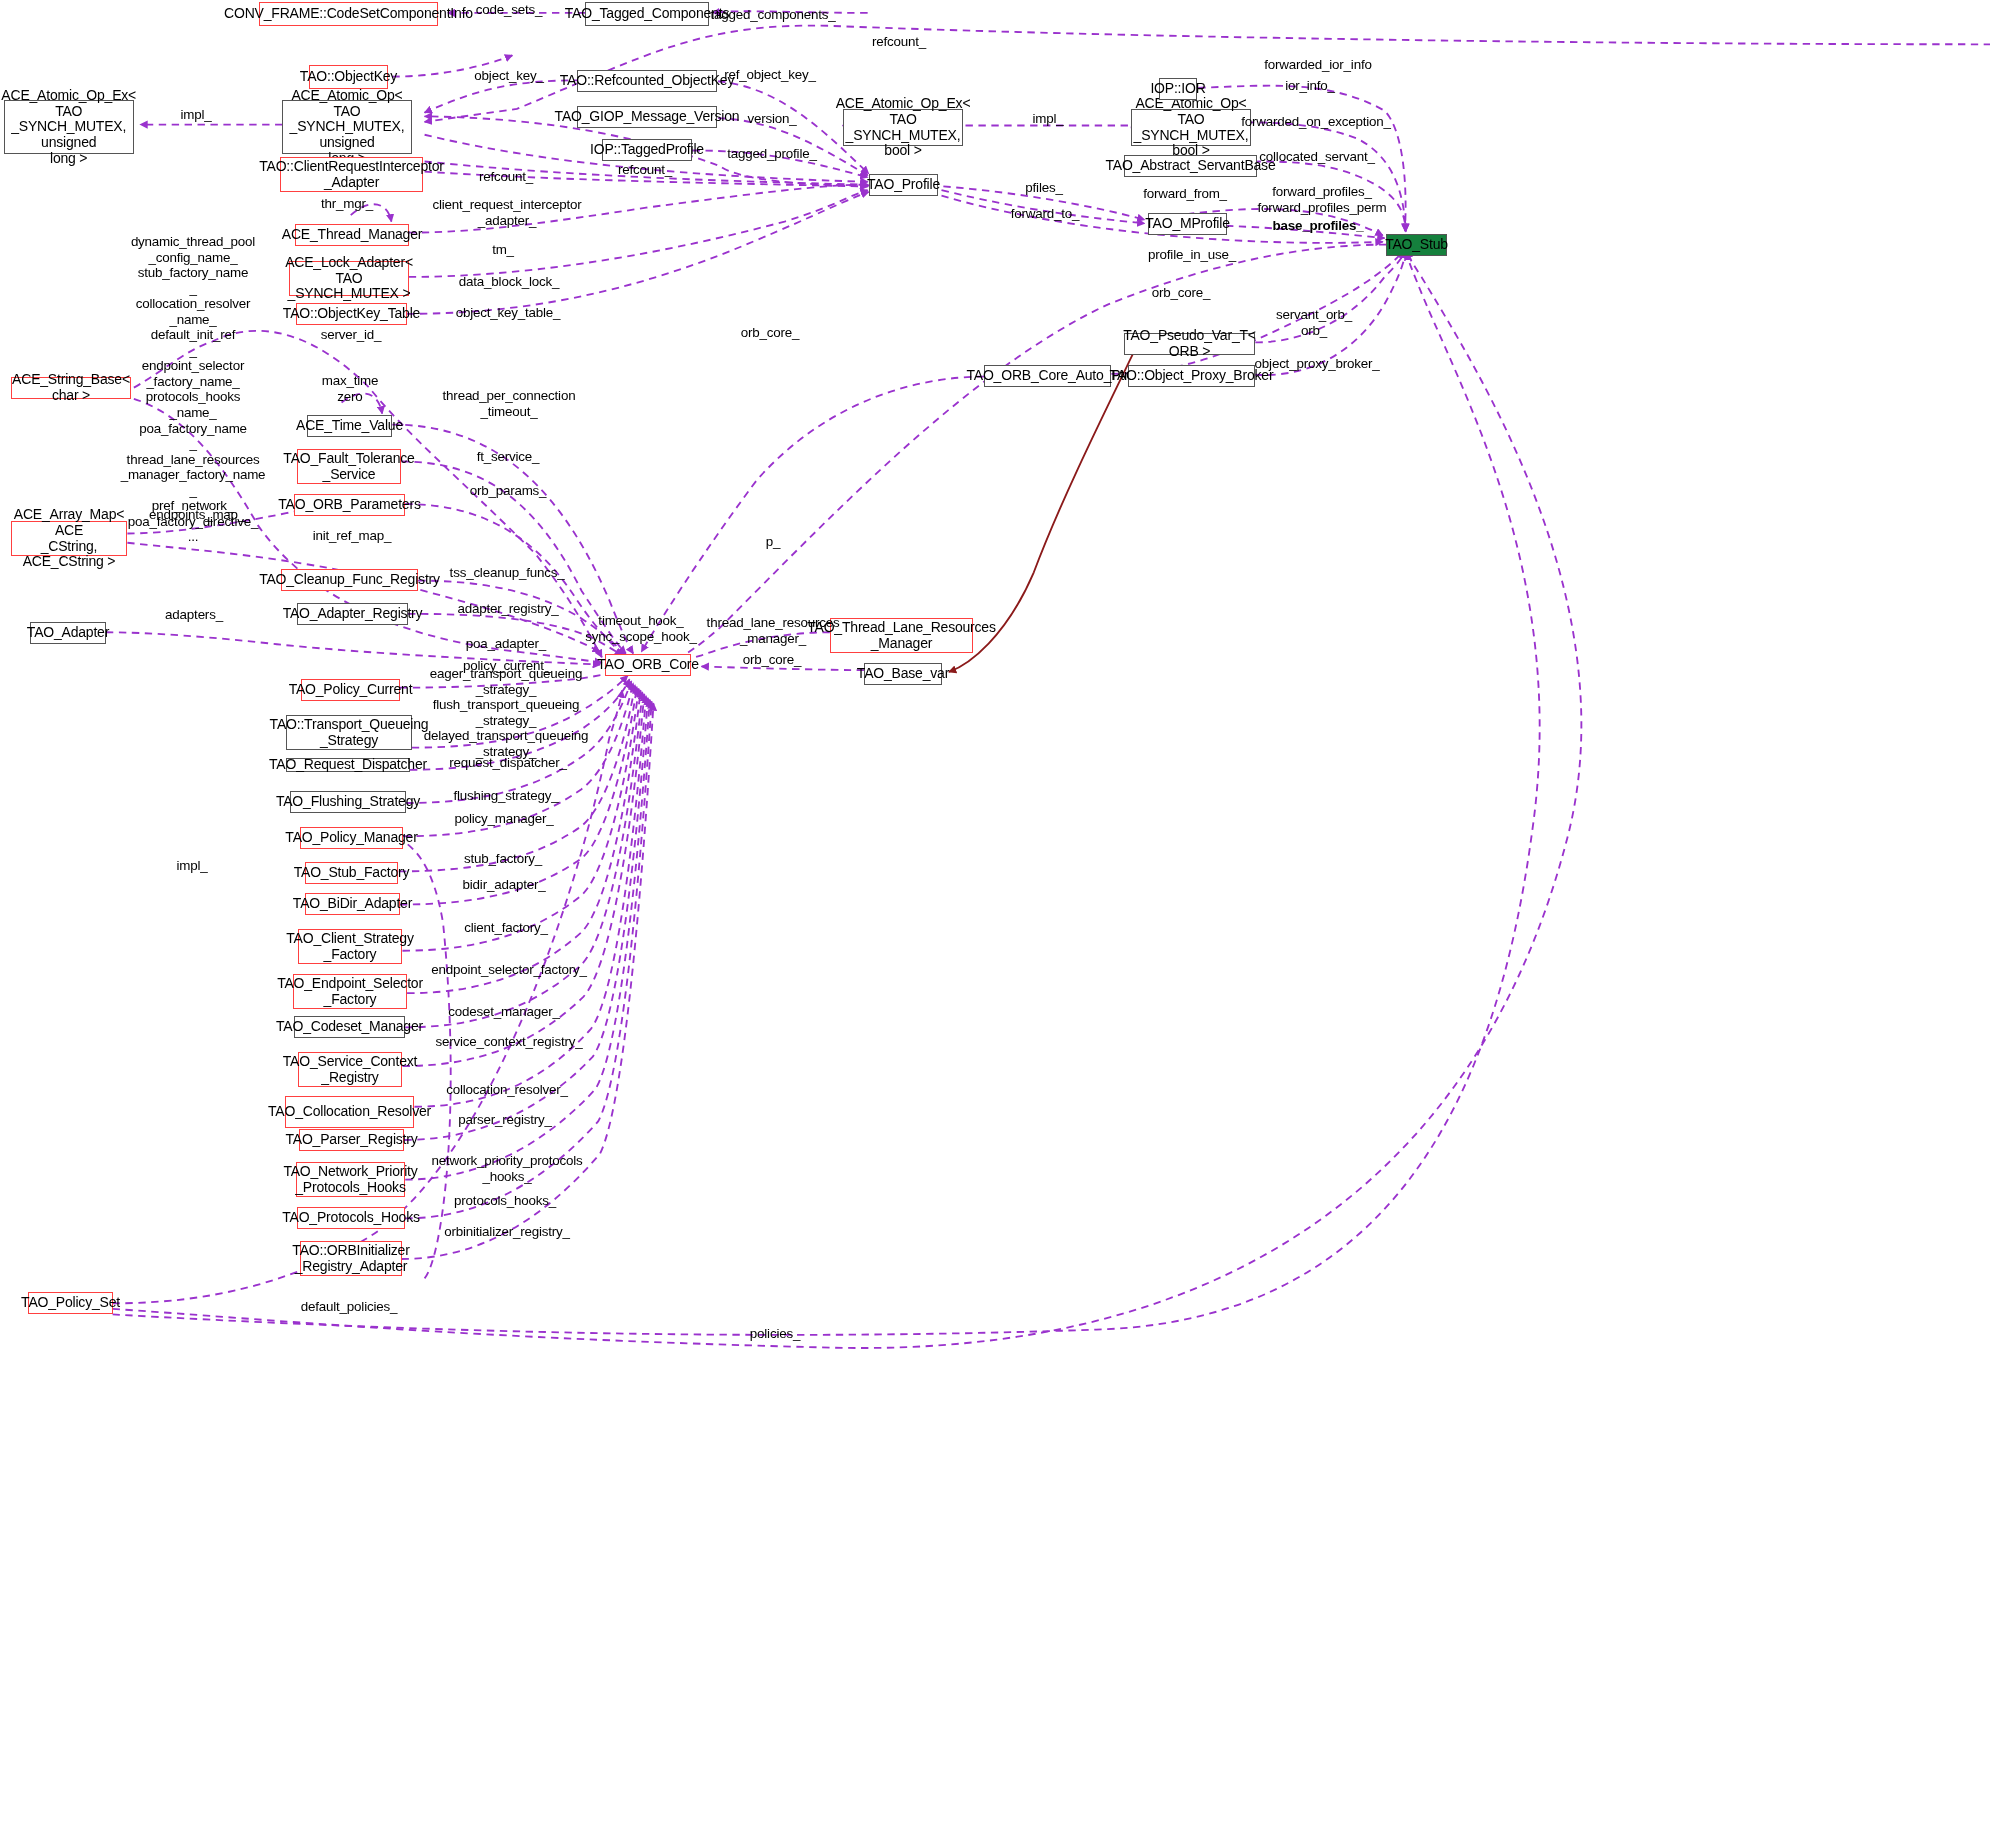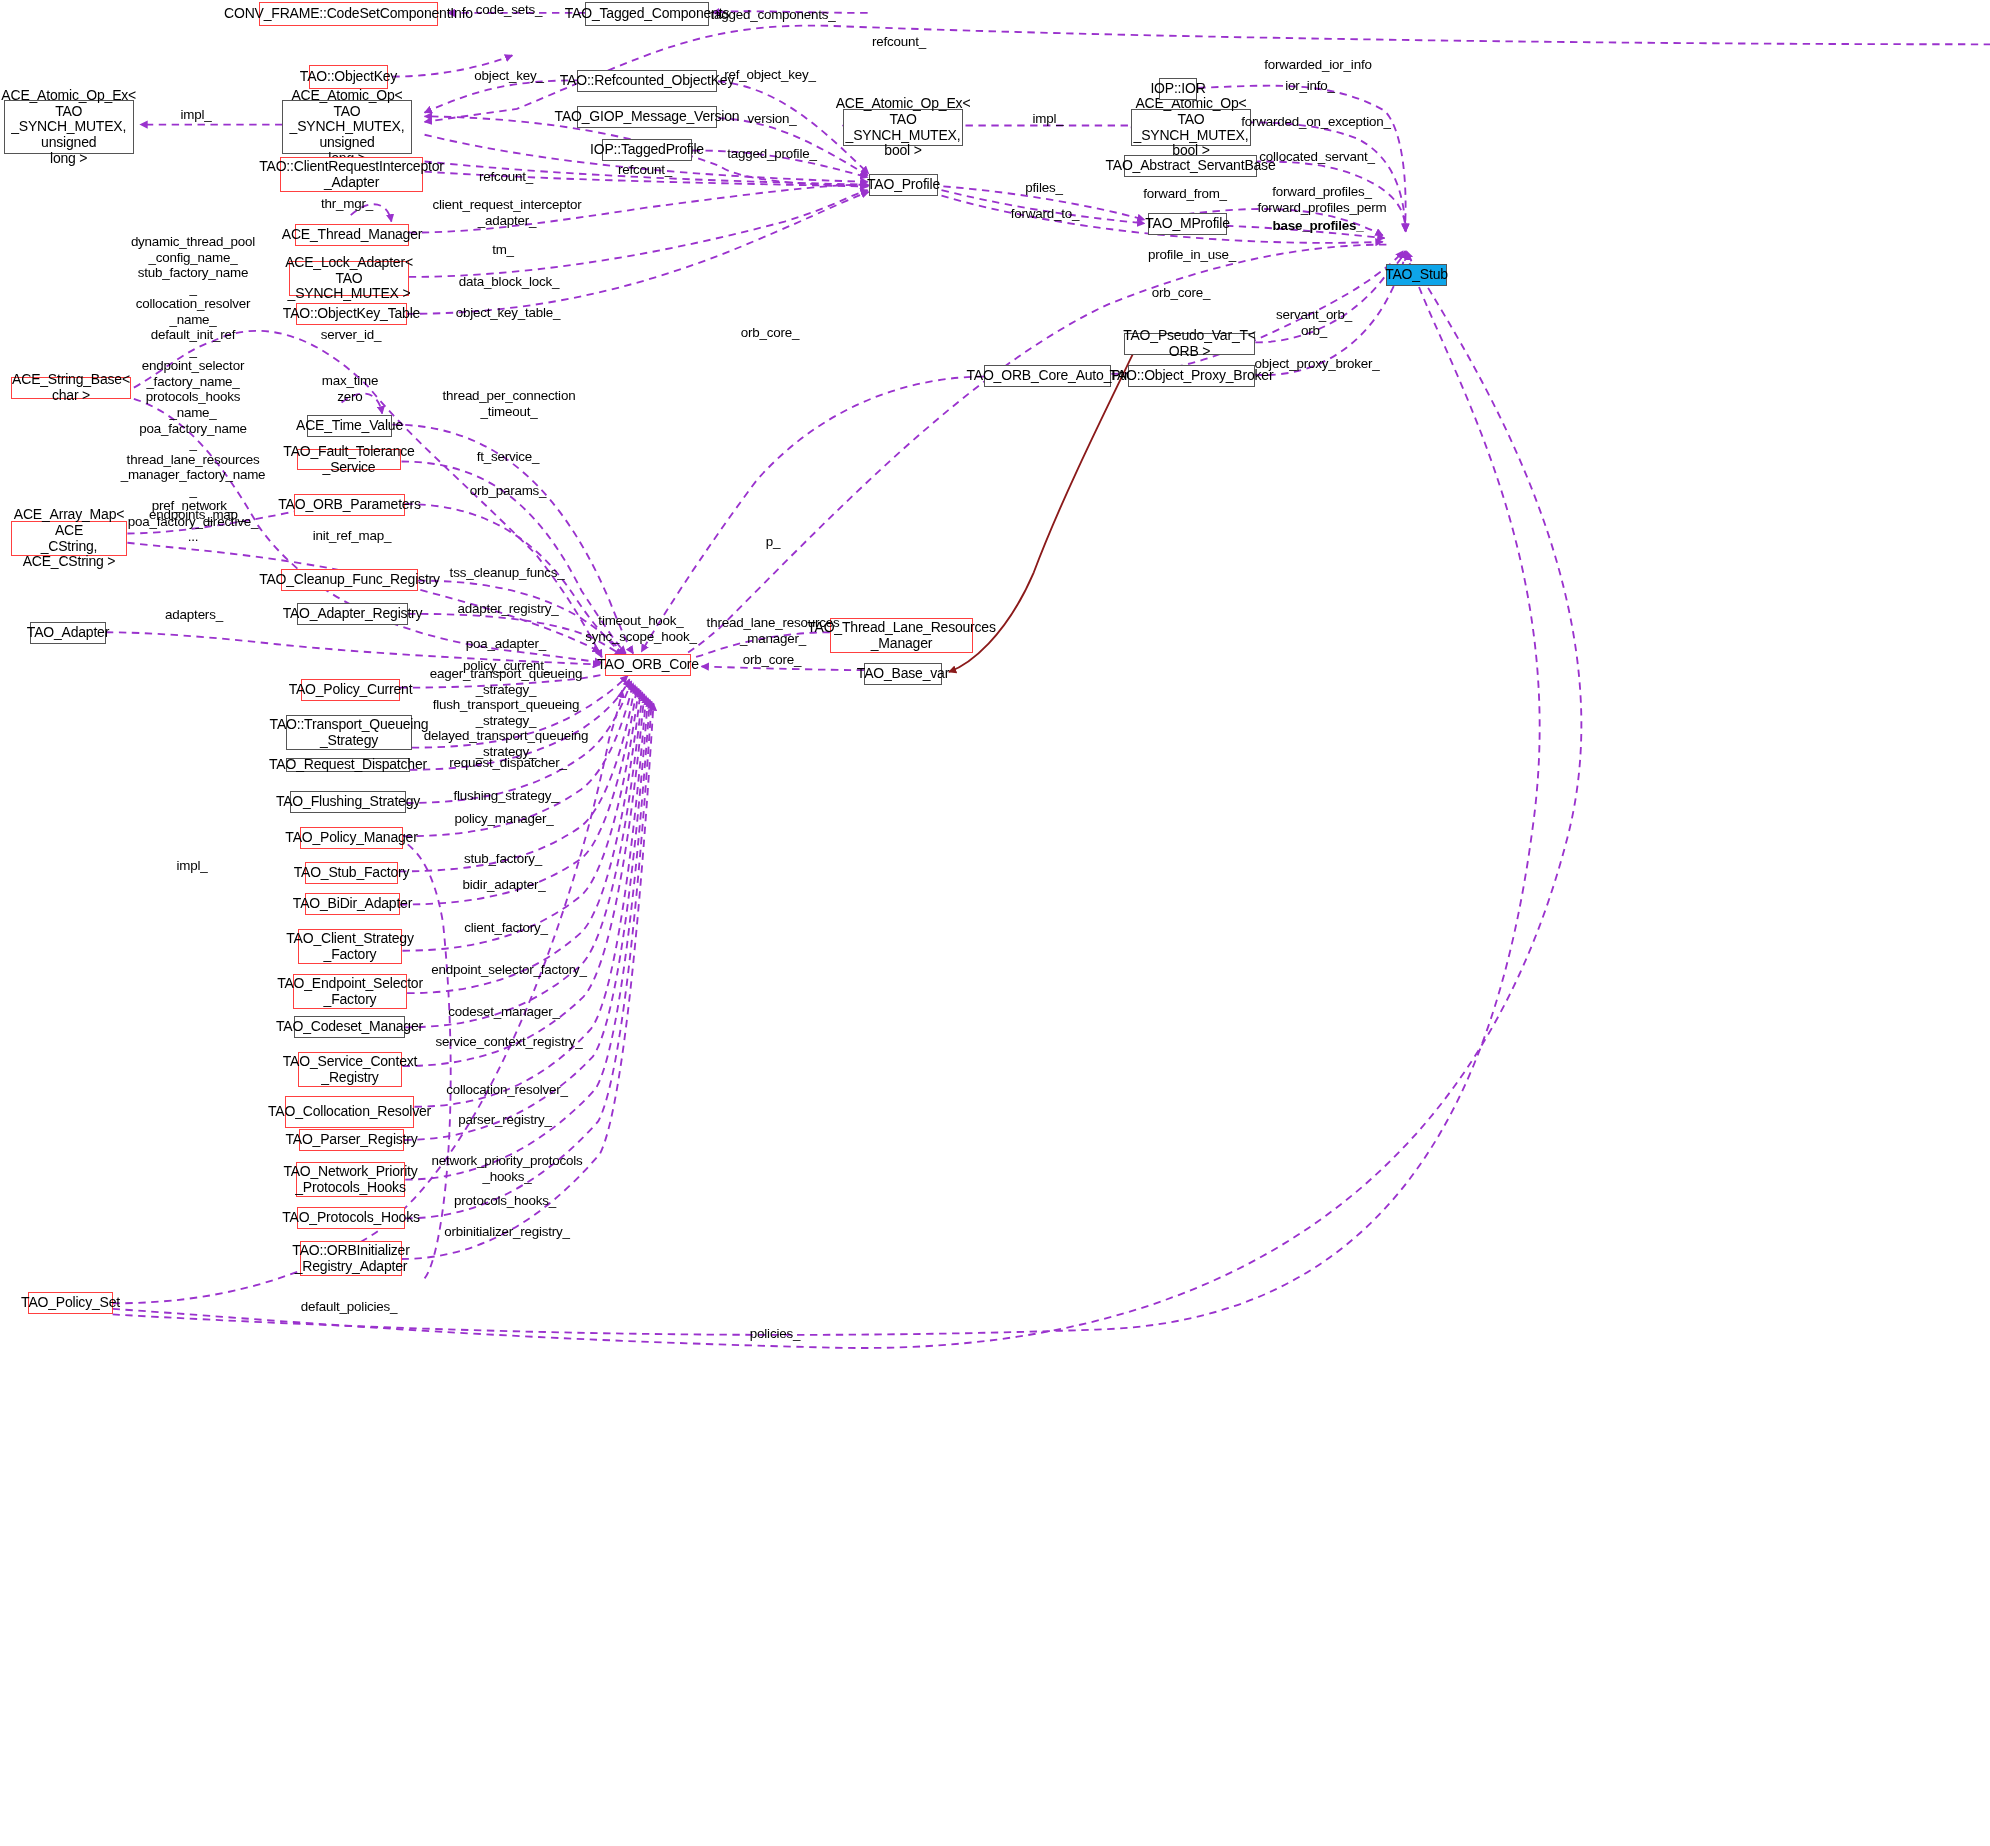--- a/index.html
+++ b/index.html
@@ -4,21 +4,21 @@
 <style>
   html,body{margin:0;padding:0;background:#ffffff;}
   body{font-family:"Liberation Sans", sans-serif;}
   #diagram{position:relative;width:1991px;height:1847px;background:#fff;overflow:hidden;}
   #edges{position:absolute;left:0;top:0;width:1991px;height:1847px;pointer-events:none;}
   .node{position:absolute;box-sizing:border-box;display:flex;align-items:center;justify-content:center;
         text-align:center;line-height:1.12;background:#ffffff;white-space:pre-line;
         font-size:14px;color:#000;letter-spacing:-0.2px;}
   .node.grey{border:1.8px solid #555555;}
   .node.red{border:1.8px solid #ff4040;}
-  .node.focus{border:1.8px solid #555555;background:#0ea5e9;margin-top:30px;}
+  .node.focus{border:1.8px solid #555555;background:#15803d;}
   .elabel{position:absolute;font-size:13.4px;color:#000;white-space:pre-line;text-align:center;
           line-height:1.16;letter-spacing:-0.2px;transform:translate(-50%,-50%);}
 </style>
 </head>
 <body>
 
 <div id="diagram">
 
   <svg id="edges" viewBox="0 0 2157 2001">
     <defs>
@@ -123,21 +123,21 @@
 _Adapter</div>
   <div class="node red" style="left:295px;top:224px;width:114px;height:22px;">ACE_Thread_Manager</div>
   <div class="node red" style="left:289px;top:261px;width:120px;height:35px;">ACE_Lock_Adapter&lt; TAO
 _SYNCH_MUTEX &gt;</div>
   <div class="node red" style="left:296px;top:303px;width:111px;height:22px;">TAO::ObjectKey_Table</div>
   <div class="node grey" style="left:869px;top:174px;width:69px;height:22px;">TAO_Profile</div>
   <div class="node grey" style="left:1148px;top:213px;width:79px;height:22px;">TAO_MProfile</div>
   <div class="node focus" style="left:1386px;top:234px;width:61px;height:22px;">TAO_Stub</div>
   <div class="node red" style="left:11px;top:377px;width:120px;height:22px;">ACE_String_Base&lt; char &gt;</div>
   <div class="node grey" style="left:307px;top:415px;width:85px;height:22px;">ACE_Time_Value</div>
-  <div class="node red" style="left:297px;top:449px;width:104px;height:21px;">TAO_Fault_Tolerance
+  <div class="node red" style="left:297px;top:449px;width:104px;height:35px;">TAO_Fault_Tolerance
 _Service</div>
   <div class="node red" style="left:294px;top:494px;width:111px;height:22px;">TAO_ORB_Parameters</div>
   <div class="node red" style="left:11px;top:521px;width:116px;height:35px;">ACE_Array_Map&lt; ACE
 _CString, ACE_CString &gt;</div>
   <div class="node red" style="left:281px;top:569px;width:137px;height:22px;">TAO_Cleanup_Func_Registry</div>
   <div class="node grey" style="left:297px;top:603px;width:111px;height:22px;">TAO_Adapter_Registry</div>
   <div class="node grey" style="left:30px;top:622px;width:76px;height:22px;">TAO_Adapter</div>
   <div class="node red" style="left:605px;top:654px;width:86px;height:22px;">TAO_ORB_Core</div>
   <div class="node grey" style="left:984px;top:365px;width:127px;height:22px;">TAO_ORB_Core_Auto_Ptr</div>
   <div class="node grey" style="left:1124px;top:333px;width:131px;height:22px;">TAO_Pseudo_Var_T&lt; ORB &gt;</div>

